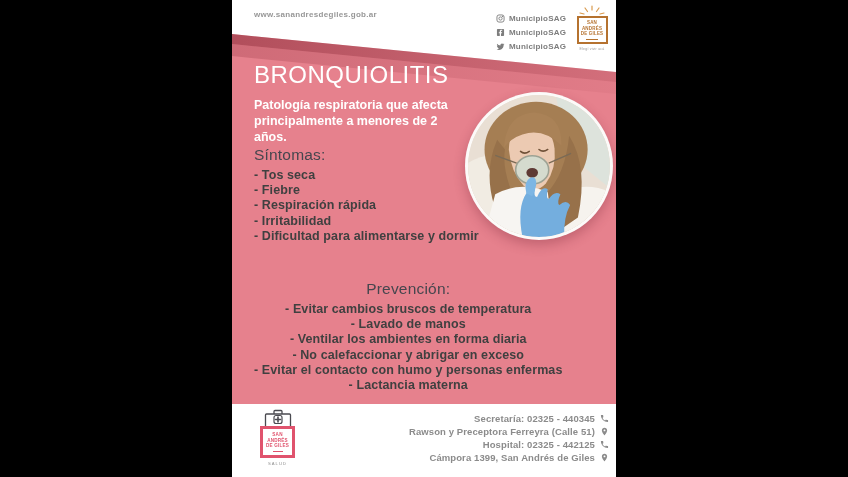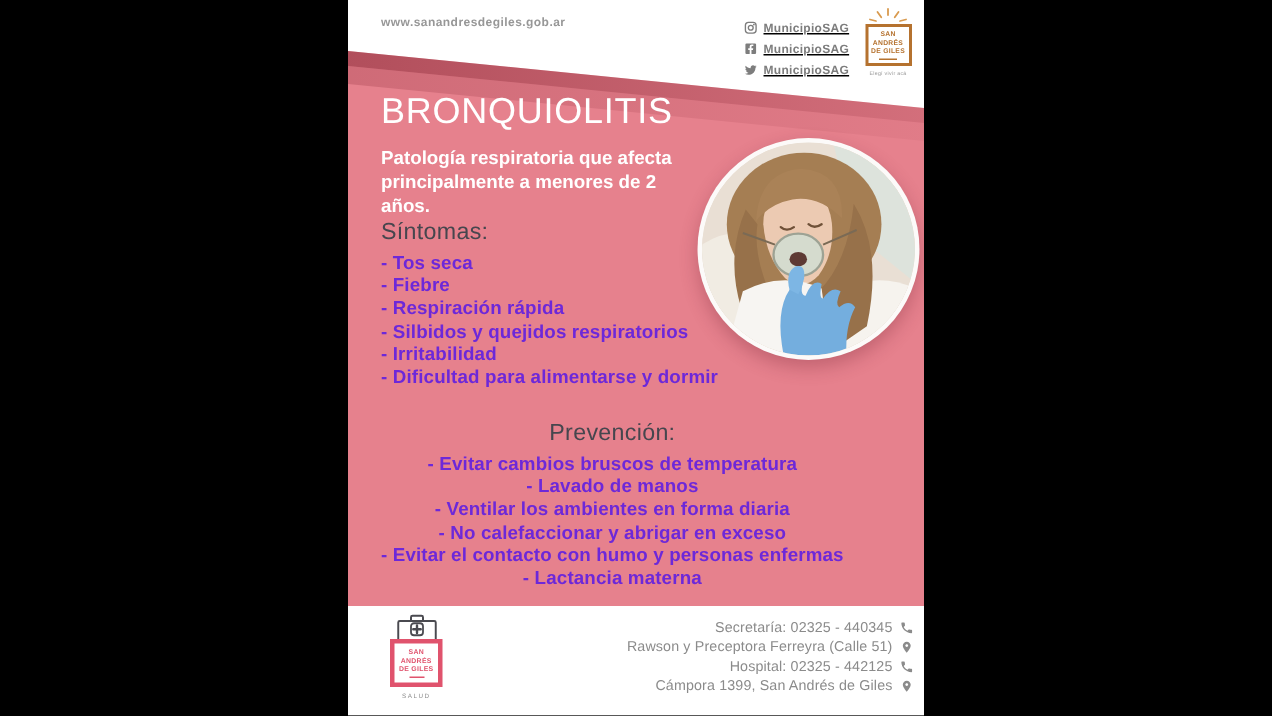--- a/index.html
+++ b/index.html
@@ -17,42 +17,42 @@
     clip-path:polygon(0 34px, 384px 72px, 384px 82px, 0 44px);
     background:linear-gradient(to right, rgba(125,28,42,0.50), rgba(125,28,42,0.18)); }
   .pink-shade2 { position:absolute; inset:0;
     clip-path:polygon(0 44px, 384px 82px, 384px 94px, 0 56px);
     background:linear-gradient(to right, rgba(125,28,42,0.22), rgba(125,28,42,0.05)); }
 
   
   .site-url { position:absolute; left:22px; top:10px; font-size:8px; font-weight:bold;
     color:#979797; letter-spacing:.3px; }
   .socials { position:absolute; left:264px; top:11px; }
-  .social-row { display:flex; align-items:center; gap:4px; height:14px;text-decoration:underline; }
+  .social-row { display:flex; align-items:center; gap:4px; height:14px; }
   .social-row svg { width:9px; height:9px; flex:0 0 auto; }
   .social-label { font-size:8px; font-weight:bold; color:#7d7d7d; letter-spacing:.2px; }
 
   .hlogo { position:absolute; left:341px; top:5px; width:38px; text-align:center; }
   .hlogo-rays { display:block; margin:0 auto; }
   .hlogo-box { width:31px; margin:0 auto; border:2px solid #b5722f; background:#fff;
     padding:2px 1px 2px; }
   .hlogo-box div { font-size:4.5px; font-weight:bold; color:#b5722f; line-height:5.5px;
     letter-spacing:.2px; }
   .hlogo-dash { width:12px; height:1px; background:#b5722f; margin:2px auto 0; }
   .hlogo-tag { font-size:3.5px; color:#9a9a9a; margin-top:3px; letter-spacing:.2px; }
 
   
   .title { position:absolute; left:22px; top:61px; font-size:24px; font-weight:normal;
     color:#ffffff; letter-spacing:.5px; }
   .descr { position:absolute; left:22px; top:97px; width:208px; font-size:12.5px;
     font-weight:bold; color:#ffffff; line-height:16px; }
 
   .section-heading { font-size:15.5px; font-weight:normal; color:#46464e;
     letter-spacing:.2px; margin-bottom:4px; }
-  .list-item { font-size:12.5px; font-weight:bold; color:#6d28d9; line-height:15.2px;
+  .list-item { font-size:12.5px; font-weight:bold; color:#404040; line-height:15.2px;
     letter-spacing:.1px; white-space:nowrap; }
   .sintomas { position:absolute; left:22px; top:146px; }
   .prevencion { position:absolute; left:22px; top:280px;text-align:center; }
 
   
   .photo-wrap { position:absolute; left:233px; top:92px; width:148px; height:148px;
     border-radius:50%; border:3px solid rgba(255,255,255,0.85); overflow:hidden;
     box-shadow:0 5px 12px rgba(110,30,45,.30); background:#e9dfd4; }
   .photo-wrap svg { display:block; width:100%; height:100%; }
 
@@ -66,21 +66,21 @@
   .fl-box-inner div { font-size:4.6px; font-weight:bold; color:#e0536d; line-height:5.6px;
     letter-spacing:.2px; }
   .fl-dash { width:10px; height:1px; background:#e0536d; margin-top:2px; }
   .fl-salud { position:absolute; left:28px; top:57px; width:35px; text-align:center;
     font-size:4.2px; color:#8d8d8d; letter-spacing:1px; }
   .org-name { position:absolute; left:68px; top:21px; font-size:13.5px; font-weight:bold;
     color:#3d3d44; letter-spacing:.4px; line-height:16.5px; }
   .contacts { position:absolute; right:7px; top:8px; }
   .contact-row { display:flex; align-items:center; justify-content:flex-end; gap:5px;
     height:13px; }
-  .contact-text { font-size:9.5px; font-weight:normal; color:#8b8b8b; letter-spacing:.1px; }
+  .contact-text { font-size:9.5px; font-weight:bold; color:#8b8b8b; letter-spacing:.1px; }
   .contact-row svg { width:9px; height:9px; flex:0 0 auto; }
 </style>
 </head>
 <body>
 
 <div class="stage">
   <div class="flyer">
 
     <div class="pink-main"></div>
     <div class="pink-shade1"></div>
@@ -168,21 +168,20 @@
           <path d="M60 101 Q57 89 64 85 Q71 83 70 93 Q69 99 66 104 Z" fill="#7db6e4"></path>
         </g>
       </svg>
     </div>
 
     <div class="sintomas">
       <div class="section-heading">Síntomas:</div>
       <div class="list-item">- Tos seca</div>
       <div class="list-item">- Fiebre</div>
       <div class="list-item">- Respiración rápida</div>
-      <div class="list-item">- Silbidos y quejidos respiratorios</div>
       <div class="list-item">- Irritabilidad</div>
       <div class="list-item">- Dificultad para alimentarse y dormir</div>
     </div>
 
     <div class="prevencion">
       <div class="section-heading">Prevención:</div>
       <div class="list-item">- Evitar cambios bruscos de temperatura</div>
       <div class="list-item">- Lavado de manos</div>
       <div class="list-item">- Ventilar los ambientes en forma diaria</div>
       <div class="list-item">- No calefaccionar y abrigar en exceso</div>

